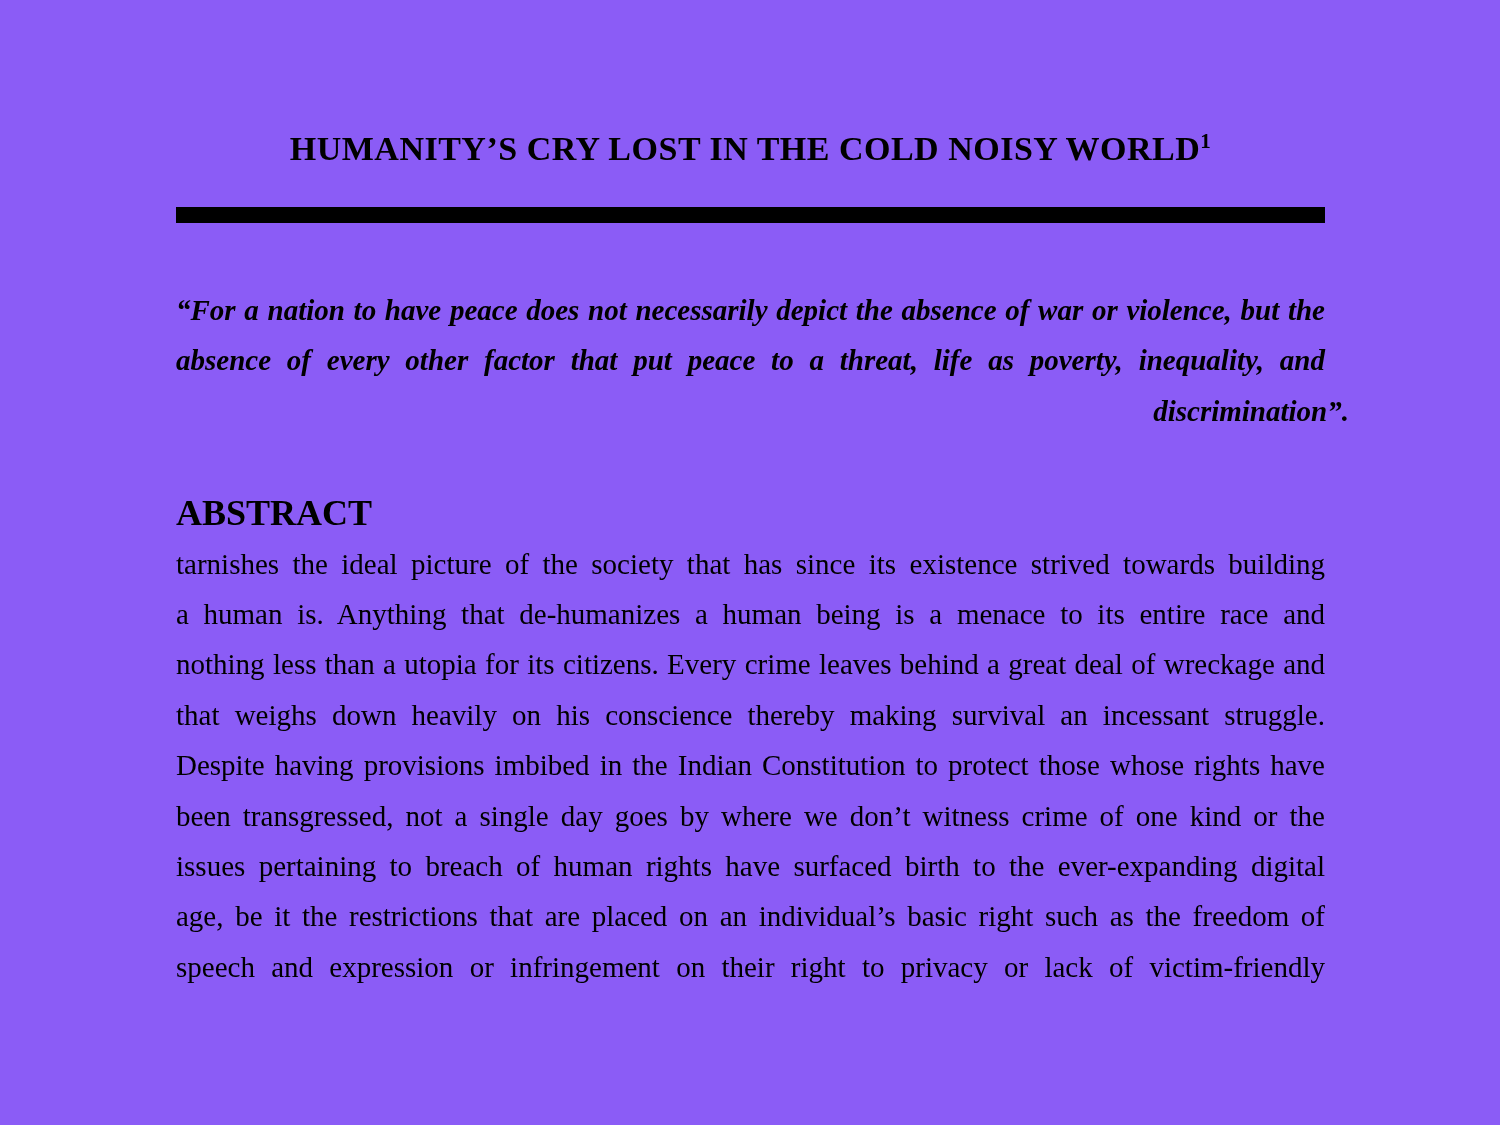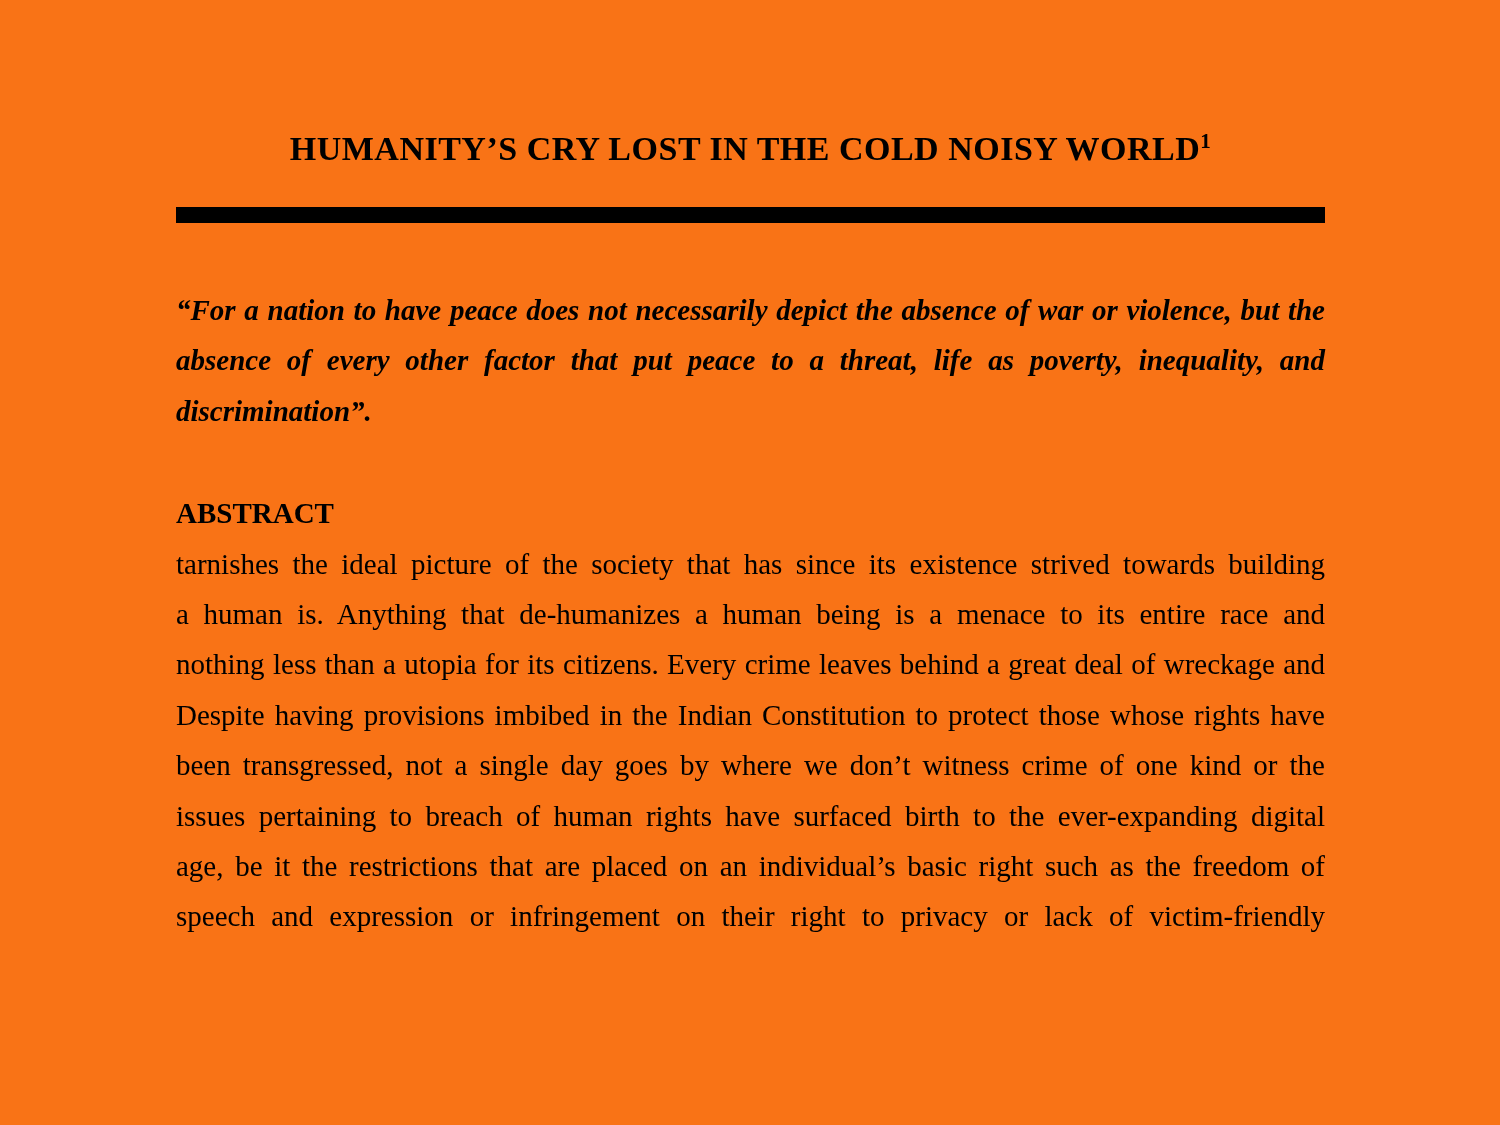--- a/index.html
+++ b/index.html
@@ -1,21 +1,21 @@
 <!DOCTYPE html>
 <html><head>
 <meta charset="utf-8">
 <style>
   * { margin: 0; padding: 0; box-sizing: border-box; }
   html, body { background: #ffffff; }
   .page {
     position: relative;
     width: 1500px;
     height: 1125px;
-    background: #f97316;
+    background: #8b5cf6;
     overflow: hidden;
     font-family: "Liberation Serif", "DejaVu Serif", serif;
     color: #000000;
   }
   .content {
     position: absolute;
     left: 176px;
     top: 0;
     width: 1149px;
   }
@@ -45,27 +45,28 @@
     line-height: 50.4px;
     font-weight: bold;
   }
   .line { width: 100%; }
   .jf {
     text-align: justify;
     text-align-last: justify;
   }
   .quote-last-row {
     display: flex;
-    justify-content: space-between;
+    justify-content: flex-end;
     align-items: baseline;
+    margin-left: 24px;
   }
   .attribution { font-style: normal; }
   .abstract-heading {
     margin-top: 52px;
-    font-size: 29px;
+    font-size: 36px;
     font-weight: bold;
     line-height: 50.4px;
   }
   .abstract-body {
     font-size: 29px;
     line-height: 50.4px;
   }
 </style>
 </head>
 <body>
@@ -84,20 +85,21 @@
         <span>discrimination”.</span>
       </div>
     </div>
 
     <h2 class="abstract-heading">ABSTRACT</h2>
 
     <div class="abstract-body">
         <div class="line jf">tarnishes the ideal picture of the society that has since its existence strived towards building</div>
         <div class="line jf">a human is. Anything that de-humanizes a human being is a menace to its entire race and</div>
         <div class="line jf">nothing less than a utopia for its citizens. Every crime leaves behind a great deal of wreckage and</div>
+        <div class="line jf">that weighs down heavily on his conscience thereby making survival an incessant struggle.</div>
         <div class="line jf">Despite having provisions imbibed in the Indian Constitution to protect those whose rights have</div>
         <div class="line jf">been transgressed, not a single day goes by where we don’t witness crime of one kind or the</div>
         <div class="line jf">issues pertaining to breach of human rights have surfaced birth to the ever-expanding digital</div>
         <div class="line jf">age, be it the restrictions that are placed on an individual’s basic right such as the freedom of</div>
         <div class="line jf">speech and expression or infringement on their right to privacy or lack of victim-friendly</div>
       </div>
 
   </div>
 </div>
 

